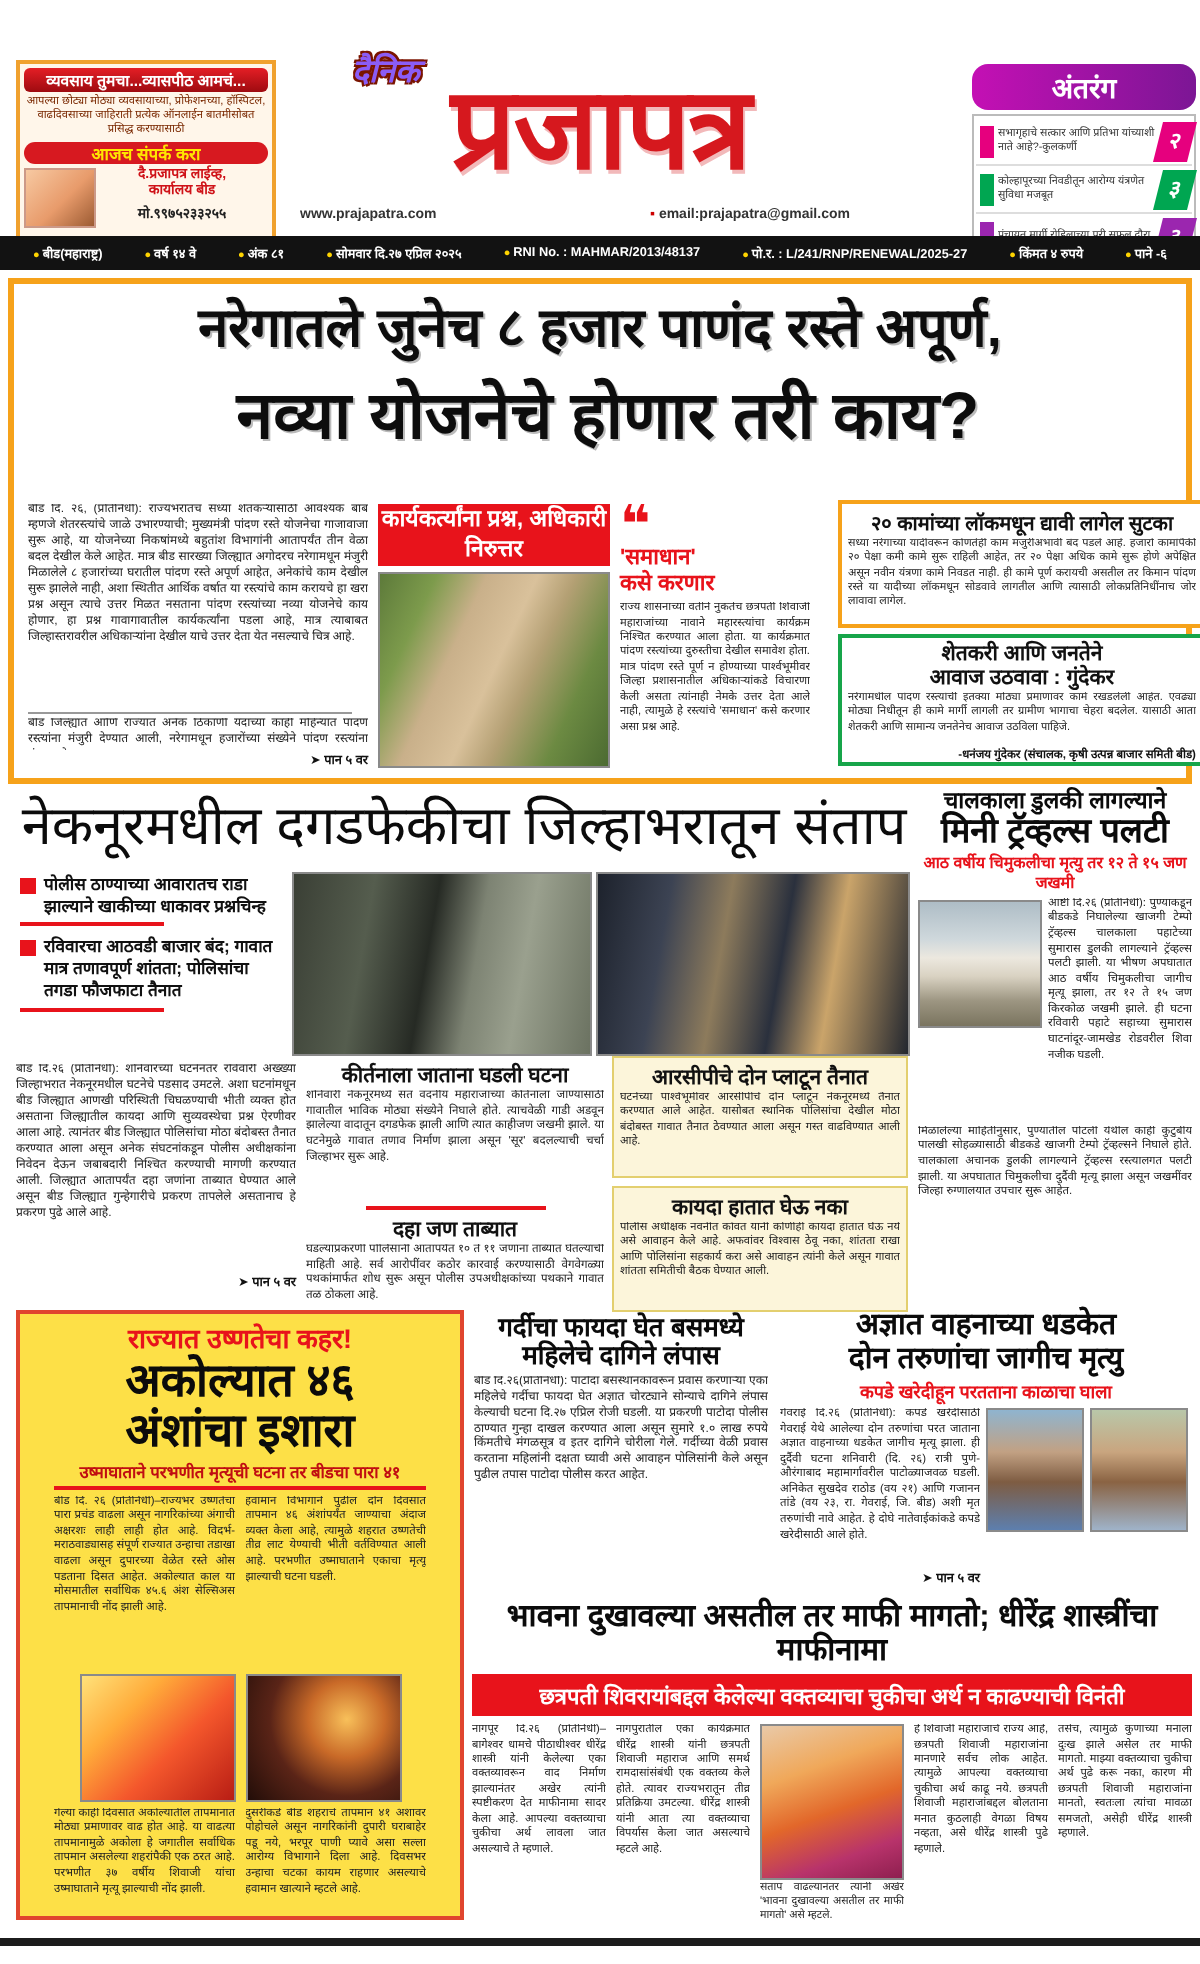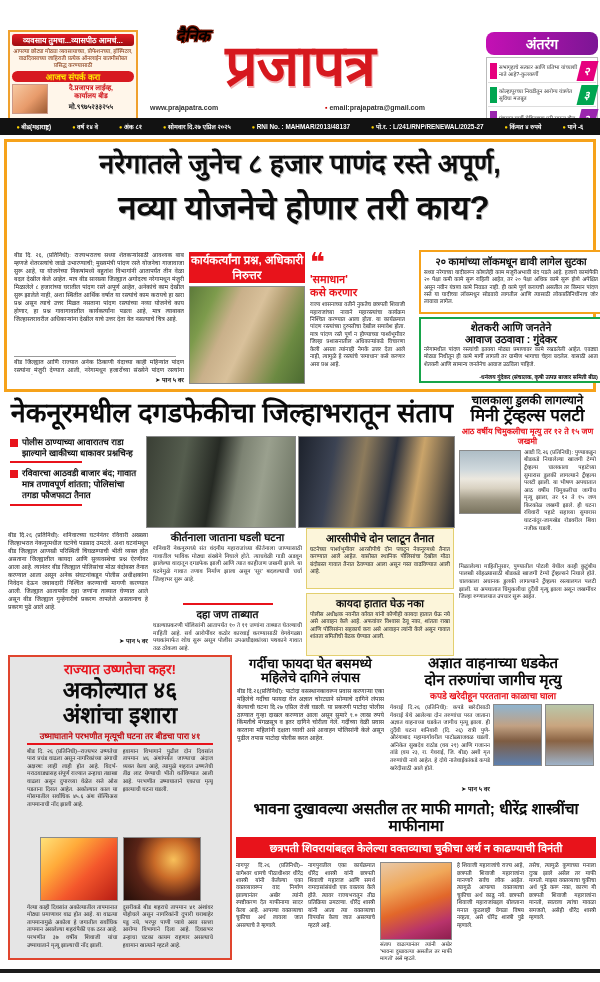--- a/index.html
+++ b/index.html
@@ -18,21 +18,21 @@
   #ad-body{font-size:5.6px;line-height:1.25;color:#7a2800;text-align:center;margin:2px 0;}
   #ad-cta{background:#d71920;color:#ffe600;font-weight:bold;font-size:8.5px;text-align:center;
           border-radius:7px;padding:0 0;}
   #ad-foot{display:flex;margin-top:2px;}
   #ad-photo{width:36px;height:30px;background:linear-gradient(135deg,#f7c9a2 0%,#e89b6b 55%,#9c5b33 100%);
             border:1px solid #c98;}
   #ad-foot-txt{flex:1;text-align:center;}
   .ad-office{color:#cf1218;font-weight:bold;font-size:7px;line-height:1.2;}
   #ad-phone{color:#222;font-weight:bold;font-size:7px;margin-top:1px;}
 
-  #daily-label{left:176px;top:24px;font-size:16px;font-weight:900;font-style:italic;color:#000000;
+  #daily-label{left:176px;top:24px;font-size:16px;font-weight:900;font-style:italic;color:#8b5cf6;
                text-shadow:1px 1px 0 #7a1400,-1px -1px 0 #7a1400,1px -1px 0 #7a1400,-1px 1px 0 #7a1400;}
   #logo{left:130px;top:36px;width:340px;text-align:center;font-size:57px;font-weight:900;
         color:#d6181e;line-height:1.05;letter-spacing:-1px;text-shadow:1px 2px 0 #f2b9ba;}
   #site{left:150px;top:104px;font-size:7px;font-weight:bold;color:#333;}
   #mail{left:325px;top:104px;font-size:7px;font-weight:bold;color:#333;}
   #mail::before{content:"▪ ";color:#c00;}
 
   #antarang{left:486px;top:32px;width:112px;height:100px;}
   #antarang-head{position:relative;background:linear-gradient(90deg,#c410b4,#7c1695);color:#fff;
                  font-weight:900;font-size:14px;text-align:center;border-radius:8px;padding:2px 0;}
@@ -75,21 +75,21 @@
   #quote-col .bt{font-size:5.6px;margin-top:2px;}
   #lead-right{left:402px;top:108px;width:184px;margin-left:10px;}
   #lead-box1{border:2px solid #f6a21a;box-sizing:border-box;padding:2px 3px;height:64px;background:#fff;}
   #lead-box1 h4{margin:0;font-size:10px;text-align:center;color:#111;}
   #lead-box2{border:2px solid #17a54a;box-sizing:border-box;padding:2px 3px;height:66px;margin-top:3px;background:#fff;}
   .box2-h{margin:0;font-size:10.5px;text-align:center;color:#111;font-weight:900;line-height:1.15;}
   .byline{font-size:5.8px;font-weight:bold;text-align:right;color:#111;margin-top:1px;}
   #lead-box1 .bt,#lead-box2 .bt{font-size:5.5px;margin-top:1px;}
 
   
-  #nek-h{left:8px;top:393px;width:448px;text-align:center;font-size:27px;font-weight:700;color:#0b0b0b;}
+  #nek-h{left:8px;top:393px;width:448px;text-align:center;font-size:27px;font-weight:400;color:#0b0b0b;}
   #nek-bullets{left:10px;top:437px;width:132px;}
   .bullet{display:flex;margin-bottom:3px;}
   .bullet-sq{width:8px;height:8px;background:#e8131b;margin:2px 4px 0 0;flex:none;}
   .bullet-txt{font-size:8.6px;font-weight:bold;line-height:1.25;color:#111;}
   .red-rule{height:2px;background:#e8131b;width:72px;margin:2px 0 5px 0;}
   #nek-photo1{left:146px;top:436px;width:150px;height:92px;
       background:linear-gradient(100deg,#3a3f35 0%,#555d4e 25%,#262a24 45%,#7d8373 60%,#9aa08e 75%,#6b7261 100%);}
   #nek-photo2{left:298px;top:436px;width:157px;height:92px;
       background:linear-gradient(100deg,#1d222c 0%,#3c4353 22%,#8d7b5c 40%,#2a303d 58%,#caa46a 74%,#23272f 100%);}
   #nek-col1{left:8px;top:532px;width:140px;height:116px;}
@@ -106,21 +106,21 @@
   
   #mini-col{left:459px;top:392px;width:137px;height:256px;}
   #mini-kicker{font-size:11.5px;font-weight:900;text-align:center;color:#0b0b0b;}
   #mini-h{font-size:17px;font-weight:900;text-align:center;color:#0b0b0b;line-height:1.05;}
   #mini-sub{color:#e8131b;font-weight:900;font-size:8px;text-align:center;line-height:1.25;margin:2px 0;}
   #mini-col .bt{font-size:5.7px;}
   #bus-photo{float:left;width:62px;height:64px;margin:1px 3px 1px 0;
       background:linear-gradient(180deg,#aebdc6 0%,#cfd8dc 30%,#ece8df 45%,#d9d2c2 60%,#9c9581 80%,#7a745f 100%);}
 
   
-  #heat-box{left:8px;top:655px;width:224px;height:305px;border:2px solid #e0452e;background:#e5e5e5;
+  #heat-box{left:8px;top:655px;width:224px;height:305px;border:2px solid #e0452e;background:#fde047;
             box-sizing:border-box;padding:3px 17px;}
   #heat-kicker{color:#e8131b;font-weight:900;font-size:13.5px;text-align:center;}
   .heat-h{font-size:23px;font-weight:900;text-align:center;color:#0b0b0b;line-height:1.08;}
   #heat-sub{color:#c00d12;font-weight:900;font-size:8.4px;text-align:center;border-bottom:2px solid #e8131b;
             padding-bottom:2px;margin:2px 0 3px 0;}
   .heat-cols{display:flex;gap:5px;}
   .heat-cols .bt{flex:1;font-size:5.7px;}
   #heat-imgs{display:flex;gap:5px;justify-content:center;margin:3px 0;}
   #thermo-img{width:78px;height:64px;
       background:linear-gradient(135deg,#ffe27a 0%,#ffab3a 30%,#f4572c 60%,#b81d14 100%);}

